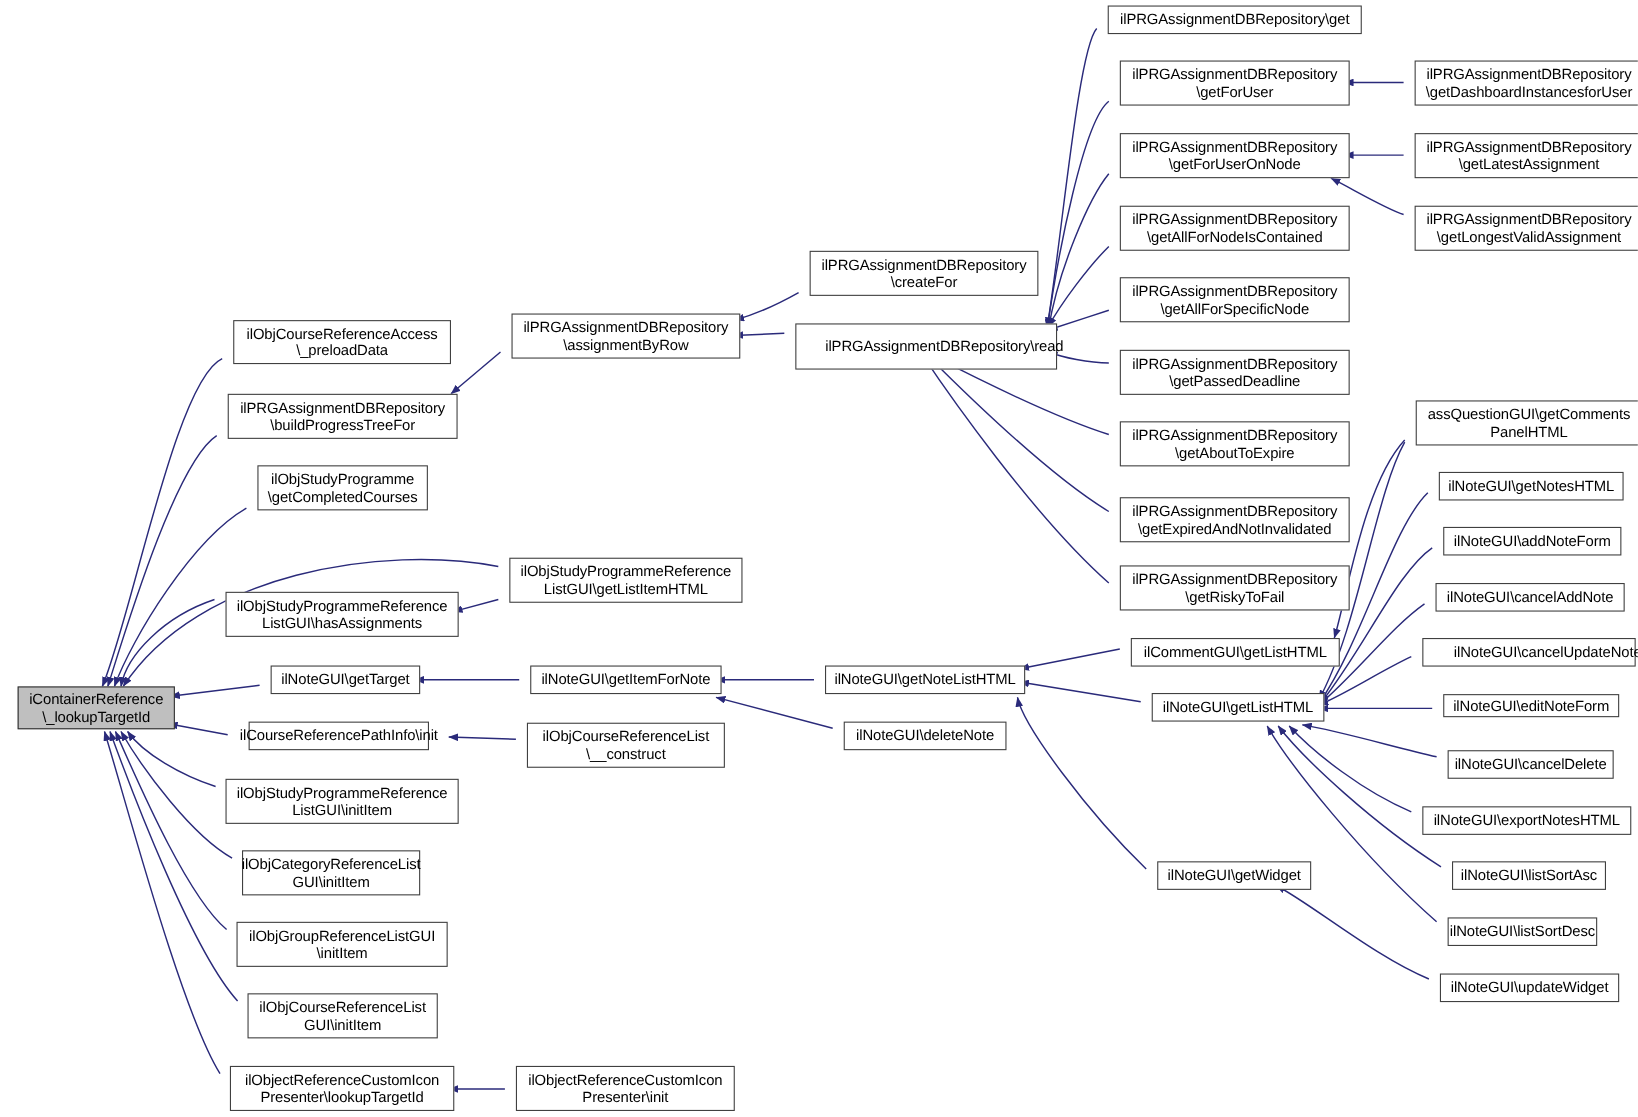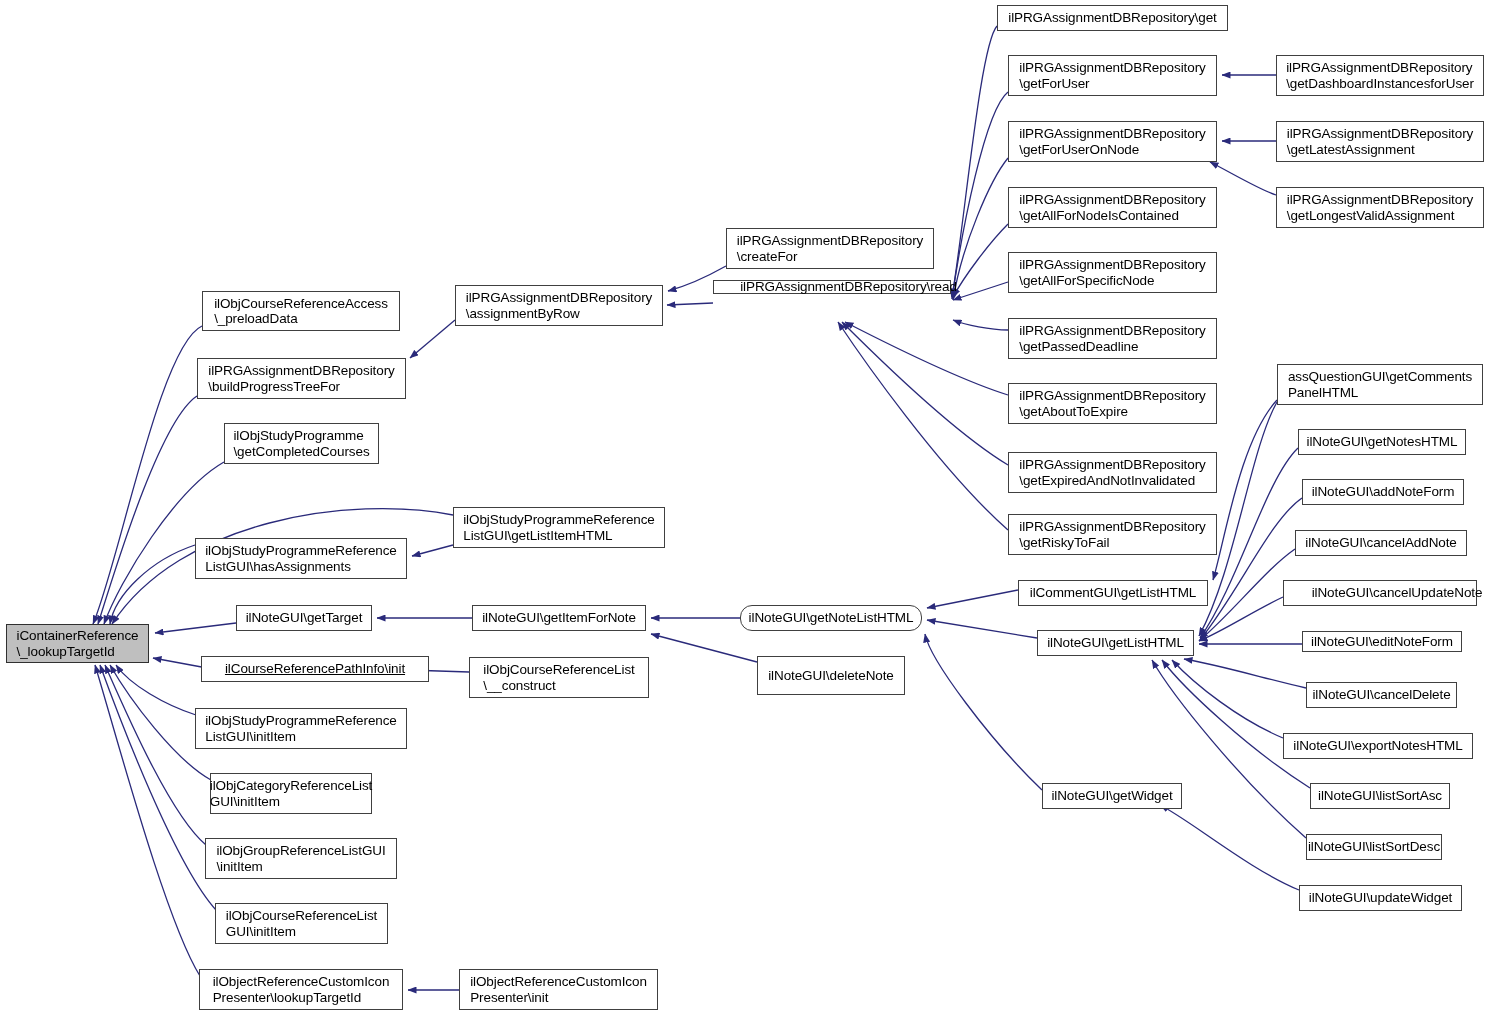--- a/index.html
+++ b/index.html
@@ -25,27 +25,28 @@
     pointer-events: none;
   }
   .node {
     position: absolute;
     box-sizing: border-box;
     border: 1px solid #404040;
     background: #ffffff;
     color: #000000;
     font-size: 13.5px;
     line-height: 15.5px;
-    text-align: left;
+    text-align: center;
     display: flex;
     align-items: center;
     justify-content: center;
     white-space: pre-line;
     letter-spacing: -0.1px;
     z-index: 2;
+    margin-left: 10px;
   }
   .node.root {
     background: #bfbfbf;
     border: 1px solid #303030;
   }
 </style>
 </head>
 <body>
 
 <div id="canvas">
@@ -111,21 +112,21 @@
 \_lookupTargetId</span></div>
       <div class="node" style="left: 202px; top: 291px; width: 198px; height: 40px;"><span>ilObjCourseReferenceAccess
 \_preloadData</span></div>
       <div class="node" style="left: 197px; top: 358px; width: 209px; height: 41px;"><span>ilPRGAssignmentDBRepository
 \buildProgressTreeFor</span></div>
       <div class="node" style="left: 224px; top: 423px; width: 155px; height: 41px;"><span>ilObjStudyProgramme
 \getCompletedCourses</span></div>
       <div class="node" style="left: 195px; top: 538px; width: 212px; height: 41px;"><span>ilObjStudyProgrammeReference
 ListGUI\hasAssignments</span></div>
       <div class="node" style="left: 236px; top: 605px; width: 136px; height: 26px;"><span>ilNoteGUI\getTarget</span></div>
-      <div class="node" style="left: 201px; top: 656px; width: 228px; height: 26px; text-decoration: underline;"><span>ilCourseReferencePathInfo\init</span></div>
+      <div class="node" style="left: 216px; top: 656px; width: 164px; height: 26px;"><span>ilCourseReferencePathInfo\init</span></div>
       <div class="node" style="left: 195px; top: 708px; width: 212px; height: 41px;"><span>ilObjStudyProgrammeReference
 ListGUI\initItem</span></div>
       <div class="node" style="left: 210px; top: 773px; width: 162px; height: 41px;"><span>ilObjCategoryReferenceList
 GUI\initItem</span></div>
       <div class="node" style="left: 205px; top: 838px; width: 192px; height: 41px;"><span>ilObjGroupReferenceListGUI
 \initItem</span></div>
       <div class="node" style="left: 215px; top: 903px; width: 173px; height: 41px;"><span>ilObjCourseReferenceList
 GUI\initItem</span></div>
       <div class="node" style="left: 199px; top: 969px; width: 204px; height: 41px;"><span>ilObjectReferenceCustomIcon
 Presenter\lookupTargetId</span></div>
@@ -133,23 +134,23 @@
 \assignmentByRow</span></div>
       <div class="node" style="left: 453px; top: 507px; width: 212px; height: 41px;"><span>ilObjStudyProgrammeReference
 ListGUI\getListItemHTML</span></div>
       <div class="node" style="left: 472px; top: 605px; width: 174px; height: 26px;"><span>ilNoteGUI\getItemForNote</span></div>
       <div class="node" style="left: 469px; top: 657px; width: 180px; height: 41px;"><span>ilObjCourseReferenceList
 \__construct</span></div>
       <div class="node" style="left: 459px; top: 969px; width: 199px; height: 41px;"><span>ilObjectReferenceCustomIcon
 Presenter\init</span></div>
       <div class="node" style="left: 726px; top: 228px; width: 208px; height: 41px;"><span>ilPRGAssignmentDBRepository
 \createFor</span></div>
-      <div class="node" style="left: 713px; top: 280px; width: 238px; height: 14px; padding-left: 33px;"><span>ilPRGAssignmentDBRepository\read</span></div>
-      <div class="node" style="left: 740px; top: 605px; width: 182px; height: 26px; border-radius: 12px;"><span>ilNoteGUI\getNoteListHTML</span></div>
-      <div class="node" style="left: 757px; top: 656px; width: 148px; height: 39px;"><span>ilNoteGUI\deleteNote</span></div>
+      <div class="node" style="left: 713px; top: 294px; width: 238px; height: 42px; padding-left: 33px;"><span>ilPRGAssignmentDBRepository\read</span></div>
+      <div class="node" style="left: 740px; top: 605px; width: 182px; height: 26px;"><span>ilNoteGUI\getNoteListHTML</span></div>
+      <div class="node" style="left: 757px; top: 656px; width: 148px; height: 26px;"><span>ilNoteGUI\deleteNote</span></div>
       <div class="node" style="left: 1042px; top: 783px; width: 140px; height: 26px;"><span>ilNoteGUI\getWidget</span></div>
       <div class="node" style="left: 997px; top: 5px; width: 231px; height: 26px;"><span>ilPRGAssignmentDBRepository\get</span></div>
       <div class="node" style="left: 1008px; top: 55px; width: 209px; height: 41px;"><span>ilPRGAssignmentDBRepository
 \getForUser</span></div>
       <div class="node" style="left: 1008px; top: 121px; width: 209px; height: 41px;"><span>ilPRGAssignmentDBRepository
 \getForUserOnNode</span></div>
       <div class="node" style="left: 1008px; top: 187px; width: 209px; height: 41px;"><span>ilPRGAssignmentDBRepository
 \getAllForNodeIsContained</span></div>
       <div class="node" style="left: 1008px; top: 252px; width: 209px; height: 41px;"><span>ilPRGAssignmentDBRepository
 \getAllForSpecificNode</span></div>

